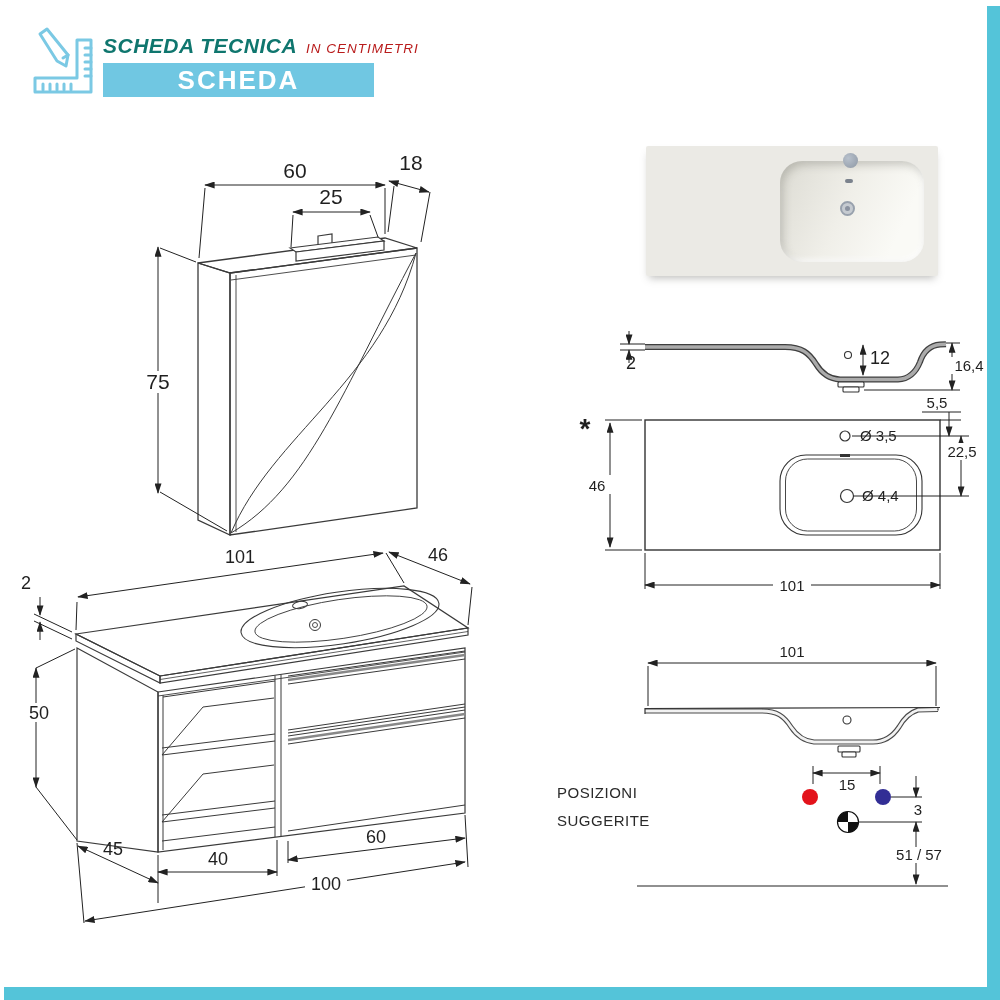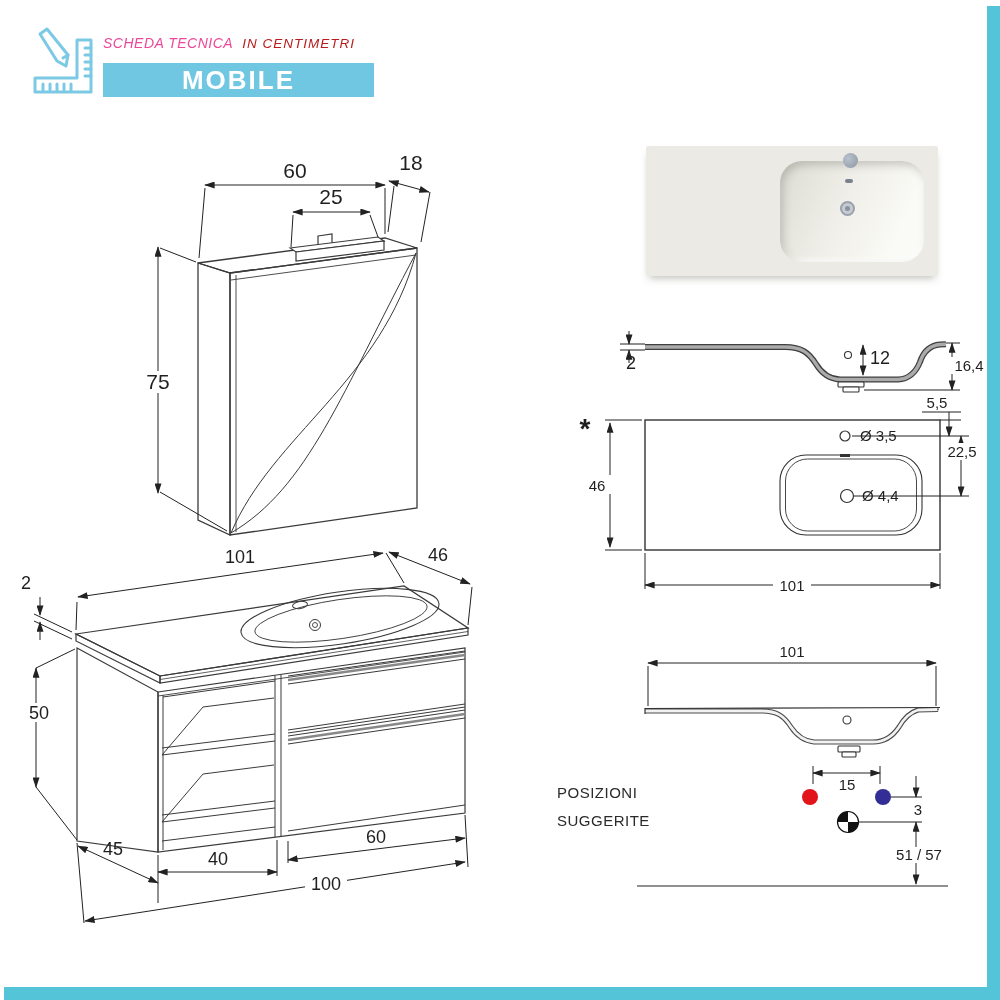--- a/index.html
+++ b/index.html
@@ -4,21 +4,21 @@
 <style>
   html,body{margin:0;padding:0;background:#fff;}
   .sheet{position:relative;width:1000px;height:1000px;background:#ffffff;overflow:hidden;
          font-family:"Liberation Sans",sans-serif;}
   
   .bar-right{position:absolute;right:0;top:6px;width:13px;height:994px;background:#54c4d9;}
   .bar-bottom{position:absolute;left:4px;bottom:0;height:13px;right:0;background:#54c4d9;}
   
   .hdr-icon{position:absolute;left:30px;top:26px;}
   .hdr-title{position:absolute;left:103px;top:34px;white-space:nowrap;}
-  .hdr-title .t{font-size:14px;font-weight:normal;font-style:italic;color:#ec4899;letter-spacing:.5px;}
+  .hdr-title .t{font-size:21px;font-weight:bold;font-style:italic;color:#0f766e;letter-spacing:.5px;}
   .hdr-title .s{font-size:13.5px;font-style:italic;color:#b91c1c;margin-left:9px;letter-spacing:1px;}
   .hdr-badge{position:absolute;left:103px;top:63px;width:271px;height:34px;background:#70c7e2;
              color:#fff;font-weight:bold;font-size:26px;letter-spacing:2px;text-align:center;
              line-height:34px;}
   
   .drw{position:absolute;}
   svg text{fill:#1f1f1f;}
   .dimL{font-size:21px;}
   .dimM{font-size:18px;}
   .dimS{font-size:15px;}
@@ -46,21 +46,21 @@
       <path d="M47,14 h14 v52 h-56 v-14 h42 z"></path>
       <path d="M55,22 h6 M55,29 h6 M55,36 h6 M55,43 h6 M55,50 h6"></path>
       <path d="M13,58 v6 M20,58 v6 M27,58 v6 M34,58 v6 M41,58 v6"></path>
       <path d="M10,8 L17,3 L38,29 L36,40 L27,35 Z"></path>
       <path d="M33,32 L38,29"></path>
     </g>
   </svg>
   <div class="hdr-title">
     <span class="t">SCHEDA TECNICA</span><span class="s">IN CENTIMETRI</span>
   </div>
-  <div class="hdr-badge">MOBILE</div>
+  <div class="hdr-badge">SCHEDA</div>
 
   <svg class="drw" style="left:130px;top:140px" width="330" height="410" viewBox="0 0 330 410">
     <defs>
       <marker id="am" viewBox="0 0 12 8" refX="11" refY="4" markerWidth="11" markerHeight="7" orient="auto-start-reverse">
           <path d="M0,0 L12,4 L0,8 Z" fill="#222"></path>
         </marker>
     </defs>
     <g fill="none" stroke="#3a3a3a" stroke-width="1.3">
       <path d="M68,123 L255,98 L287,108 L100,133 Z"></path>
       <path d="M68,123 L100,133 L100,395 L68,380 Z"></path>

